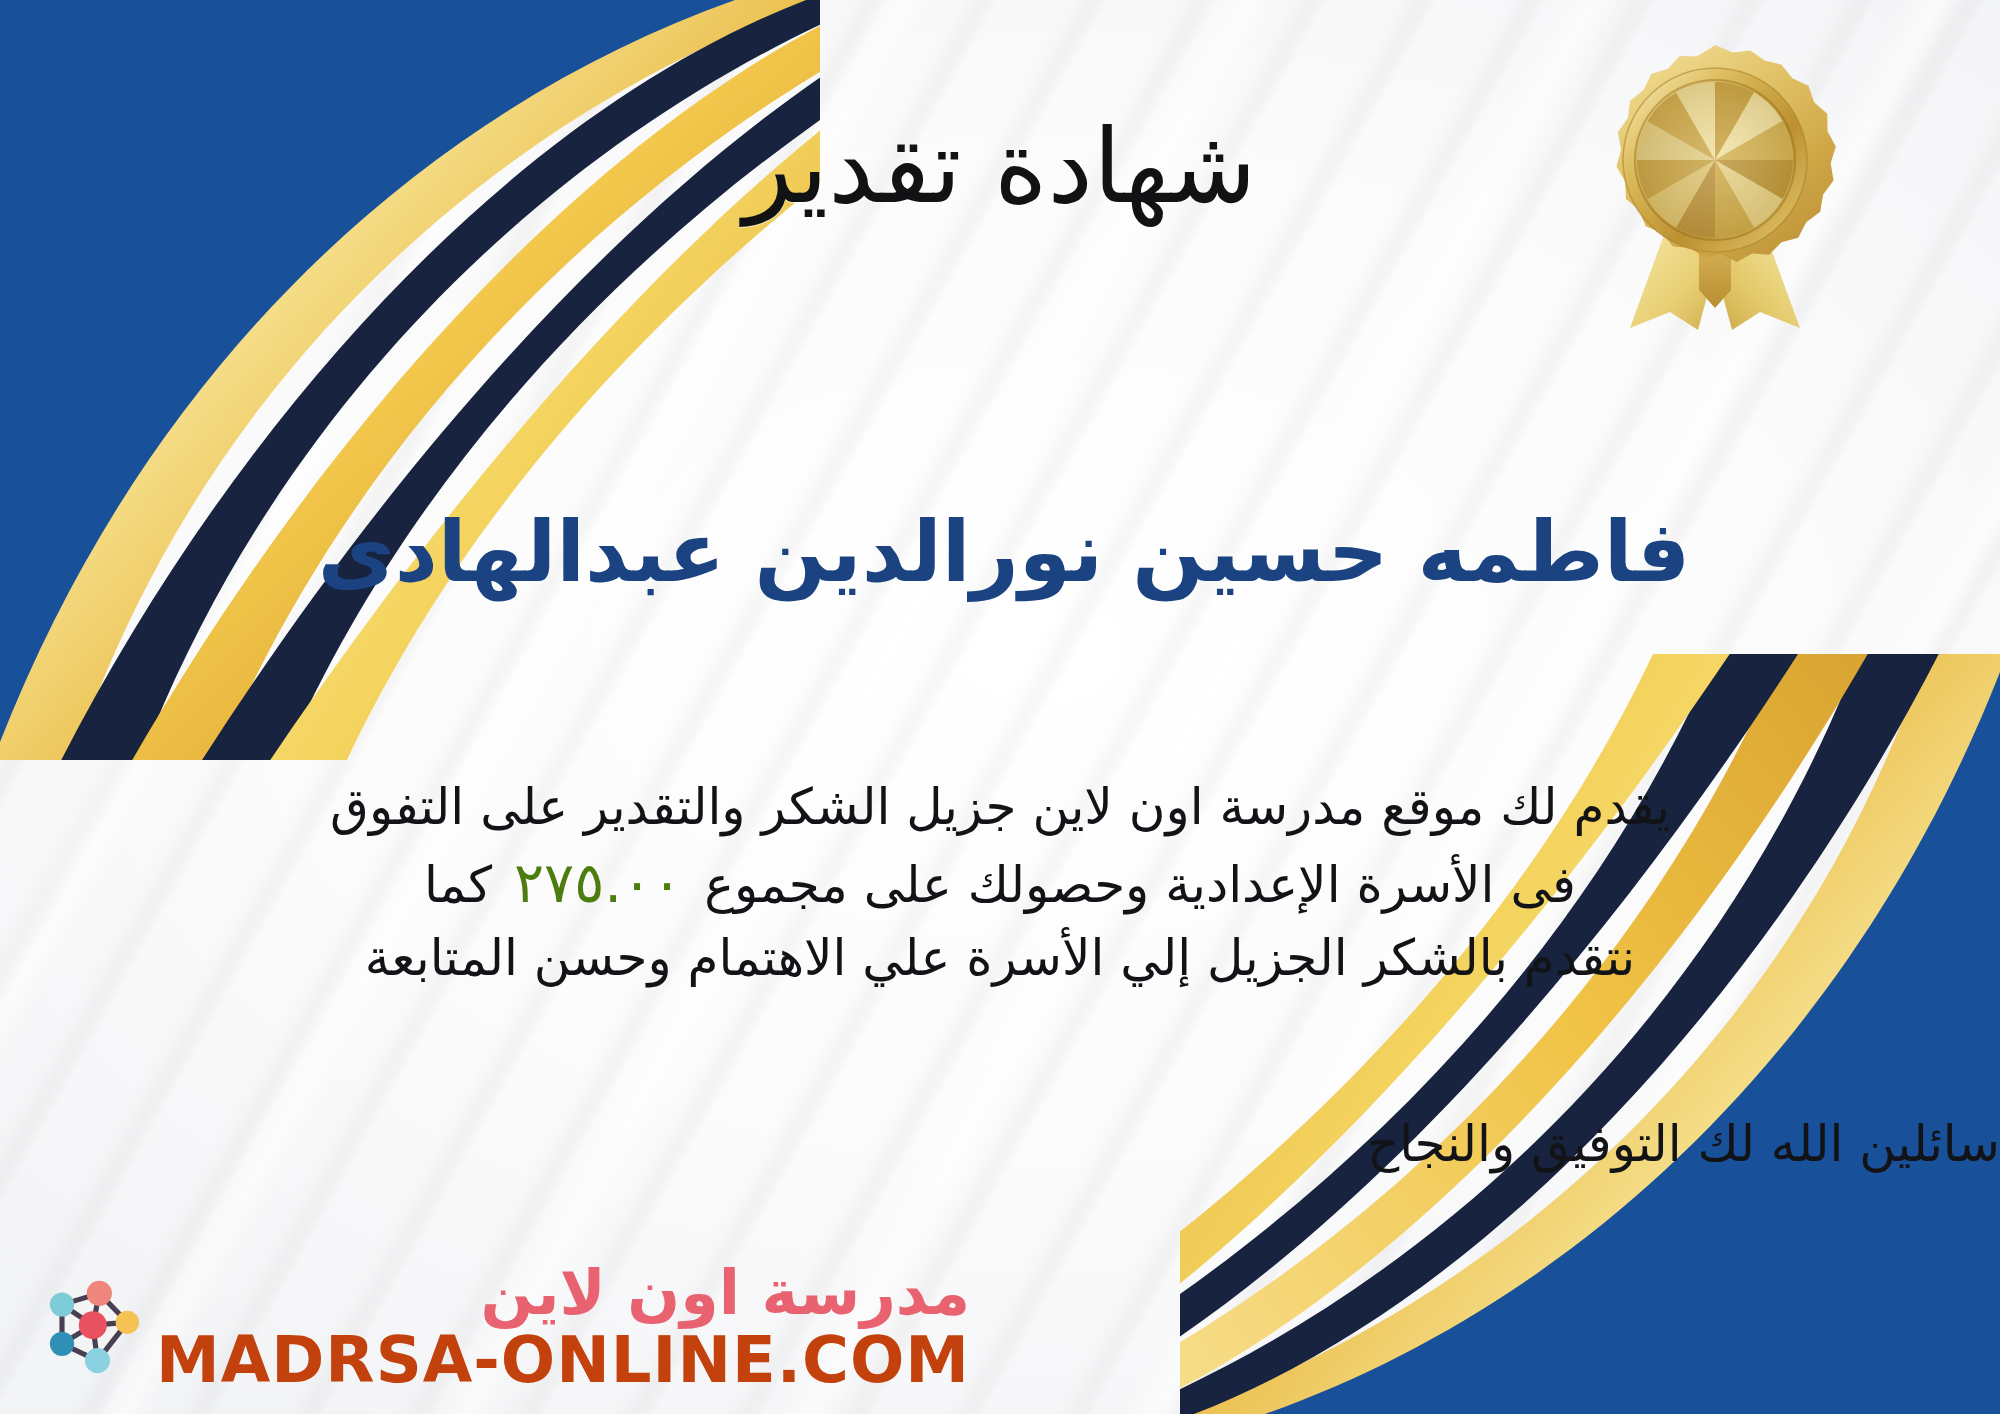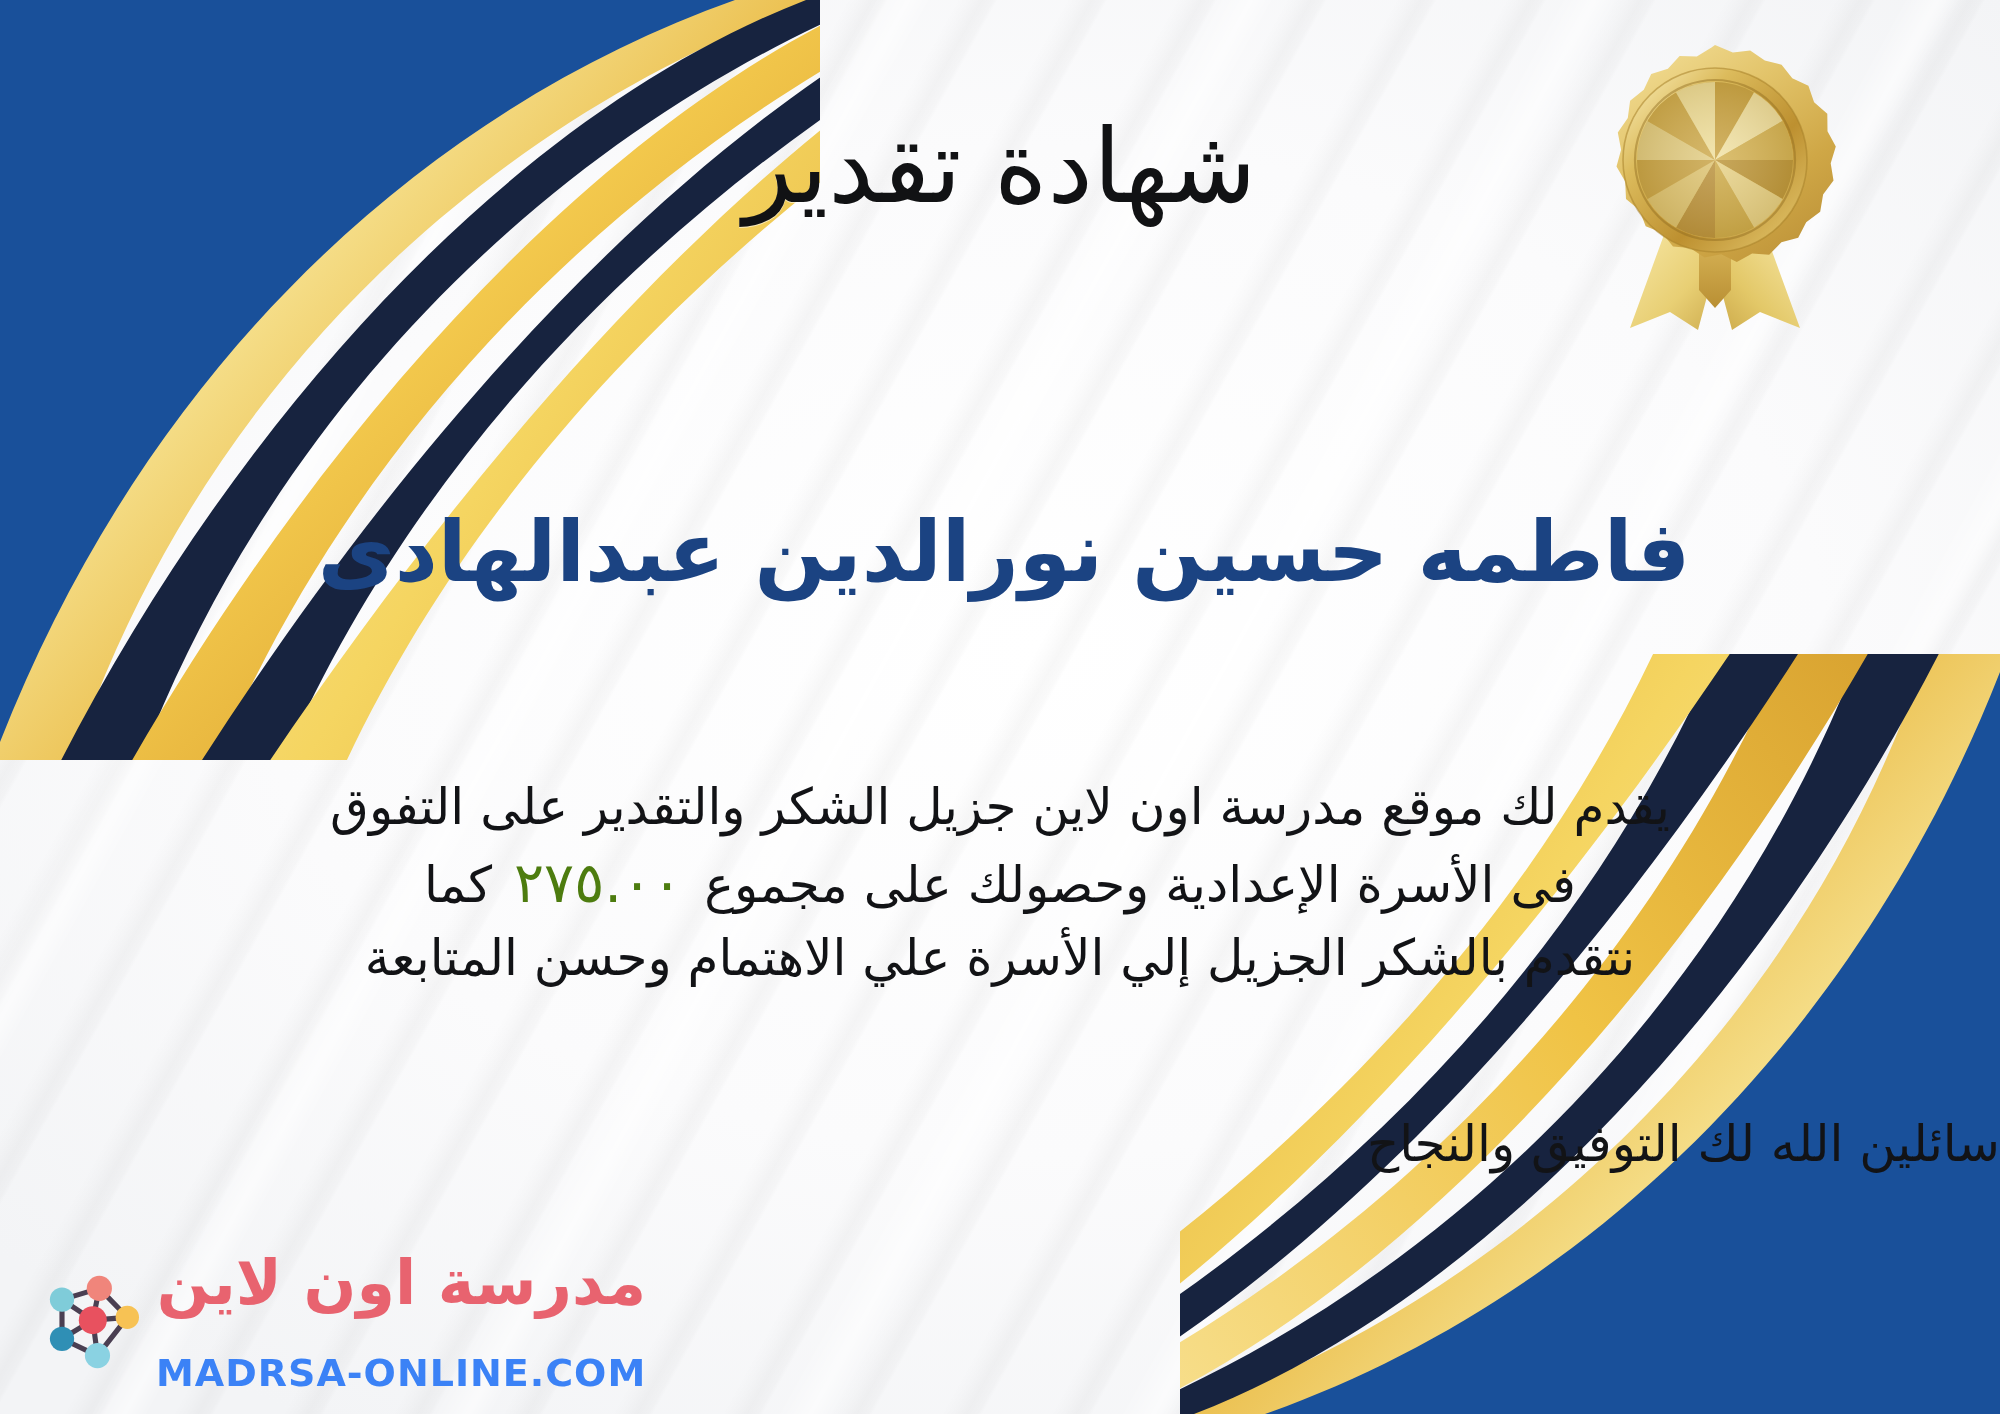--- a/index.html
+++ b/index.html
@@ -141,26 +141,25 @@
   }
   .brand-ar{
     font-size:62px;
     font-weight:700;
     color:#e8636f;
     direction:rtl;
     letter-spacing:0px;
     margin-bottom:4px;
   }
   .brand-en{
-    font-size:38px;
+    font-size:64px;
     font-weight:700;
-    color:#3b82f6;
+    color:#c2410c;
     letter-spacing:1px;
     direction:ltr;
-    margin-top:36px;
   }
   .brand-icon{width:112px;height:112px;flex:0 0 auto;}
   .brand-icon svg{width:100%;height:100%;display:block;}
 </style>
 </head>
 <body>
 
 <div class="page">
 
   <div class="paper"></div>

